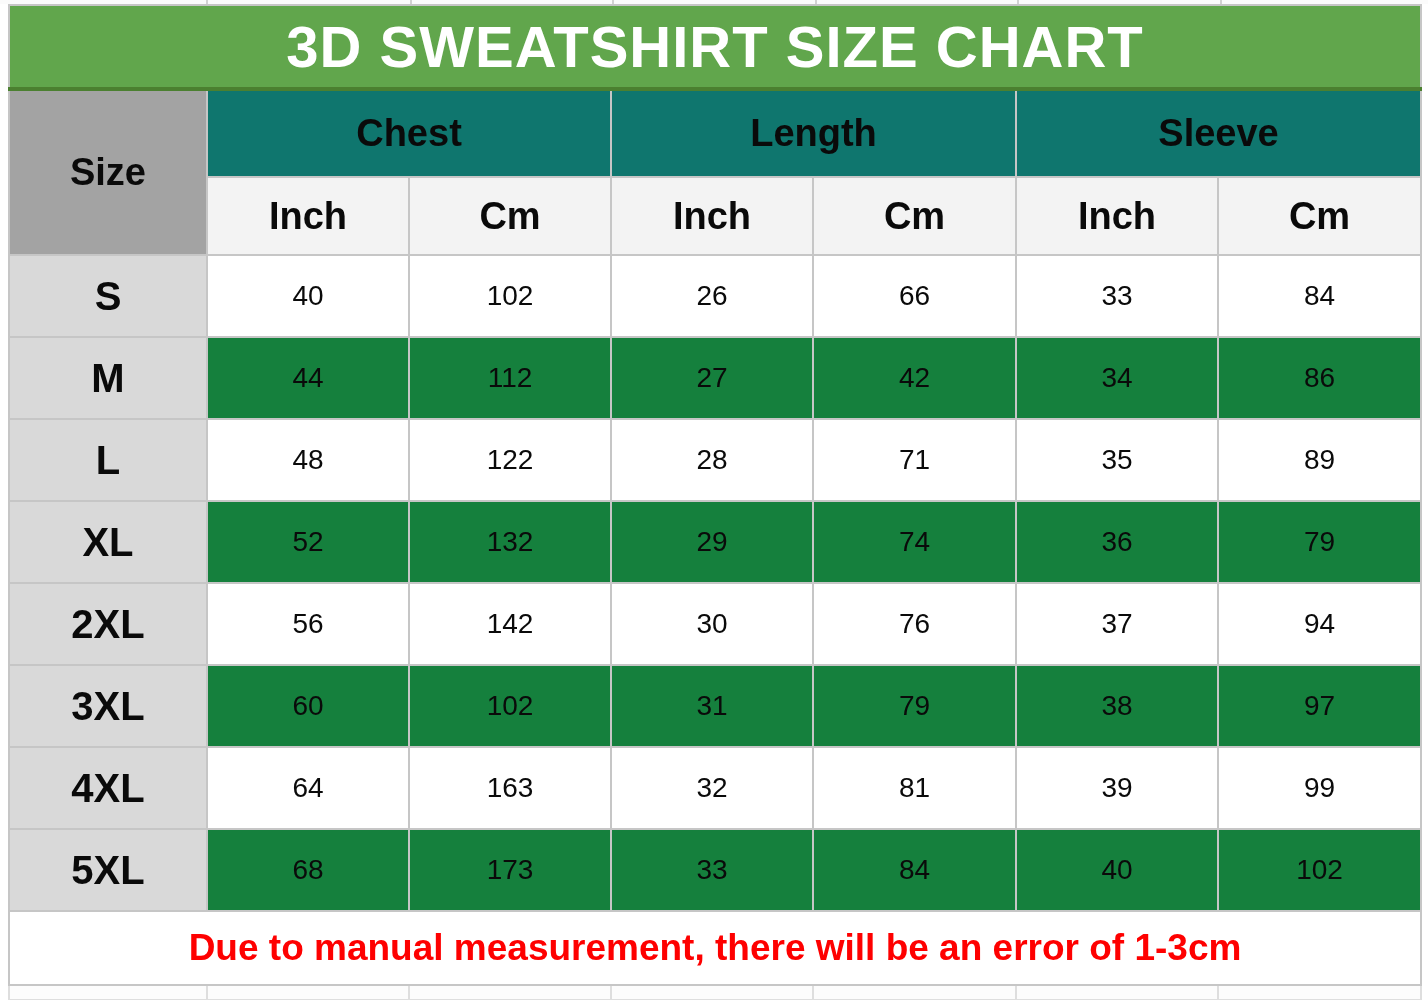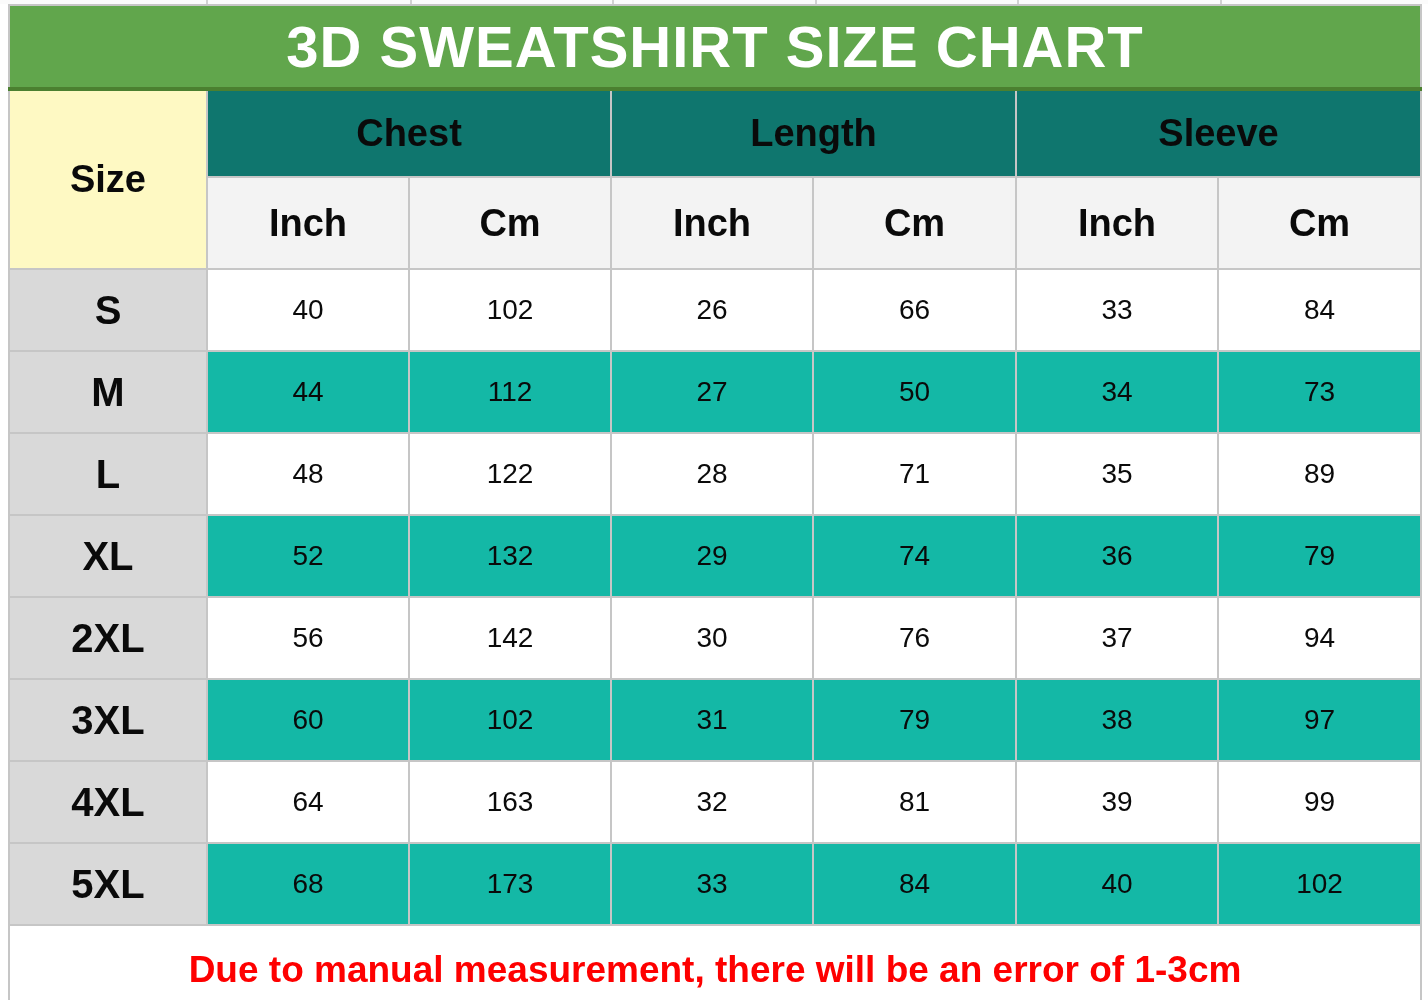--- a/index.html
+++ b/index.html
@@ -51,41 +51,41 @@
     text-align: center;
   }
   
   .group-row td {
     height: 88px;
     background: #0f766e;
     font-size: 38px;
     font-weight: bold;
   }
   .unit-row td {
-    height: 92px;
+    height: 78px;
     background: #f3f3f3;
     font-size: 38px;
     font-weight: bold;
   }
   td.size-head {
-    background: #fef9c3;
+    background: #a3a3a3;
     font-size: 38px;
     font-weight: bold;
   }
   
   .data-row td { height: 82px; font-size: 28px; background: #ffffff; }
-  .data-row.alt td { background: #14b8a6; }
+  .data-row.alt td { background: #15803d; }
   .data-row td.size-cell {
     background: #d9d9d9;
     font-size: 40px;
     font-weight: bold;
   }
   
   .note-row td {
-    height: 90px;
+    height: 74px;
     background: #ffffff;
     color: #fe0000;
     font-size: 37px;
     font-weight: bold;
   }
   
   .spacer-row td {
     height: 15px;
     background: #fcfcfc;
     border-color: #dedede;
@@ -146,23 +146,23 @@
       <td>66</td>
       <td>33</td>
       <td>84</td>
     </tr>
 
     <tr class="data-row alt">
       <td class="size-cell">M</td>
       <td>44</td>
       <td>112</td>
       <td>27</td>
-      <td>50</td>
+      <td>42</td>
       <td>34</td>
-      <td>73</td>
+      <td>86</td>
     </tr>
 
     <tr class="data-row">
       <td class="size-cell">L</td>
       <td>48</td>
       <td>122</td>
       <td>28</td>
       <td>71</td>
       <td>35</td>
       <td>89</td>

